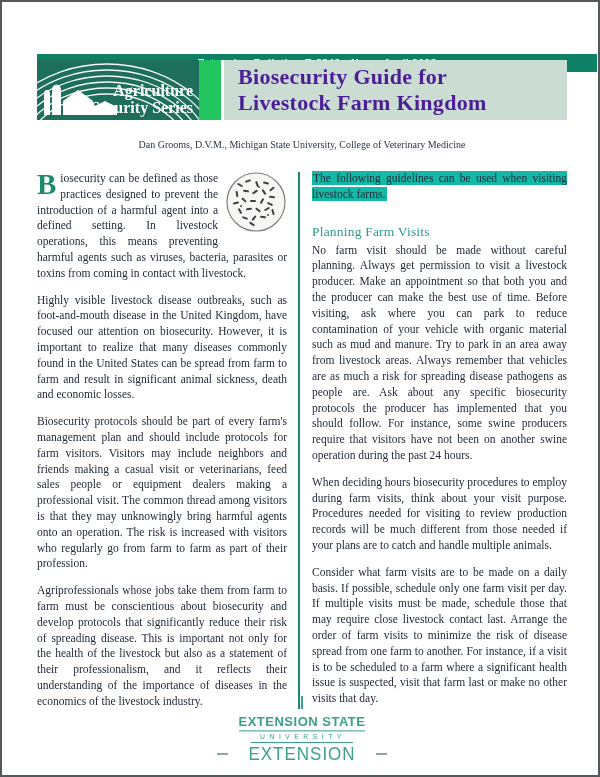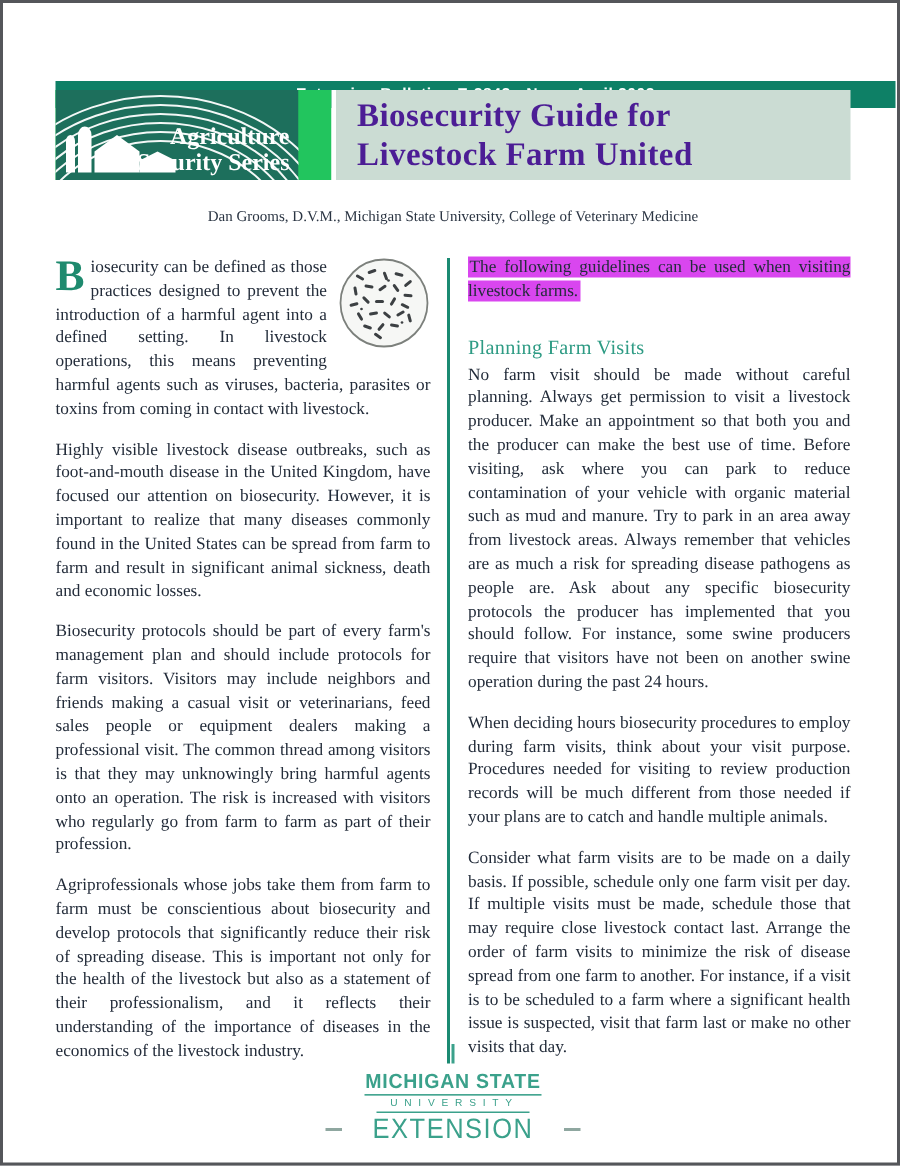--- a/index.html
+++ b/index.html
@@ -36,21 +36,21 @@
   .col { position: absolute; top: 169px; font-size: 11.5px; line-height: 15.8px; text-align: justify; }
   .col-left  { left: 35px;  width: 250px; }
   .col-right { left: 310px; width: 255px; }
   .col p { margin: 0 0 11px 0; }
   .divider { position: absolute; left: 296px; top: 170px; width: 2px; height: 537px; background: #1b8a72; }
   .dropcap {
     float: left; color: #1e8a6e; font-size: 29px; line-height: 25px;
     font-weight: bold; margin: 1px 4px 0 0;
   }
   .bacteria { float: right; margin: 0 0 4px 7px; }
-  .hl { background: #d946ef; padding: 1px 2px 1px 1px; }
+  .hl { background: #14b8a6; padding: 1px 2px 1px 1px; }
   .teal-head {
     color: #2e9b84; font-weight: normal; font-size: 13.5px; line-height: 16px;
     text-align: left; margin: 0 0 3px 0; letter-spacing: 0.2px;
   }
   .mt1 { margin-top: 21px; }
   .mt2 { margin-top: 27px; }
   
   .msu { position: absolute; left: 0; top: 694px; width: 600px; text-align: center; color: #3ba18b; }
   .msu-tick { width: 2px; height: 13px; background: #3ba18b; margin: 0 auto 3px auto; }
   .msu-line1 {
@@ -95,21 +95,21 @@
           <path d="M26 55 V41 L41 30 L56 41 V55 Z"></path>
           <path d="M56 47 L68 41 L80 47 V55 H56 Z"></path>
         </g>
         <text x="156" y="36" text-anchor="end" font-family="Liberation Serif, serif" font-weight="bold" font-size="16" fill="#ffffff">Agriculture</text>
         <text x="156" y="53" text-anchor="end" font-family="Liberation Serif, serif" font-weight="bold" font-size="16" fill="#ffffff">Security Series</text>
       </svg>
     </div>
     <div class="band-gap"></div>
     <div class="title-box">
       <div class="title-line">Biosecurity Guide for</div>
-      <div class="title-line">Livestock Farm United</div>
+      <div class="title-line">Livestock Farm Kingdom</div>
     </div>
   </div>
 
   <div class="byline">Dan Grooms, D.V.M., Michigan State University, College of Veterinary Medicine</div>
 
   <div class="col col-left">
     <p>
       <svg class="bacteria" width="62" height="62" viewBox="0 0 62 62">
         <circle cx="31" cy="31" r="29" fill="#f6f7f5" stroke="#7c807c" stroke-width="1.2"></circle>
         <g fill="#3c4043">
@@ -154,21 +154,21 @@
   <div class="col col-right">
     <p><span class="hl">The following guidelines can be used when visiting livestock farms.</span></p>
     <div class="teal-head mt1">Planning Farm Visits</div>
     <p>No farm visit should be made without careful planning.  Always get permission to visit a livestock producer.  Make an appointment so that both you and the producer can make the best use of time.  Before visiting, ask where you can park to reduce contamination of your vehicle with organic material such as mud and manure.  Try to park in an area away from livestock areas. Always remember that vehicles are as much a risk for spreading disease pathogens as people are.  Ask about any specific biosecurity protocols the producer has implemented that you should follow.  For instance, some swine producers require that visitors have not been on another swine operation during the past 24 hours.</p>
     <p>When deciding hours biosecurity procedures to employ during farm visits, think about your visit purpose.  Procedures needed for visiting to review production records will be much different from those needed if your plans are to catch and handle multiple animals.</p>
     <p>Consider what farm visits are to be made on a daily basis.  If possible, schedule only one farm visit per day.  If multiple visits must be made, schedule those that may require close livestock contact last. Arrange the order of farm visits to minimize the risk of disease spread from one farm to another.  For instance, if a visit is to be scheduled to a farm where a significant health issue is suspected, visit that farm last or make no other visits that day.</p>
   </div>
 
   <div class="msu">
     <div class="msu-tick"></div>
-    <span class="msu-line1">MICHIGAN STATE</span>
+    <span class="msu-line1">EXTENSION STATE</span>
     <span class="msu-line2">UNIVERSITY</span>
     <div class="msu-row">
       <span class="msu-dash"></span>
       <span class="msu-line3">EXTENSION</span>
       <span class="msu-dash"></span>
     </div>
   </div>
 
 </div>
 

